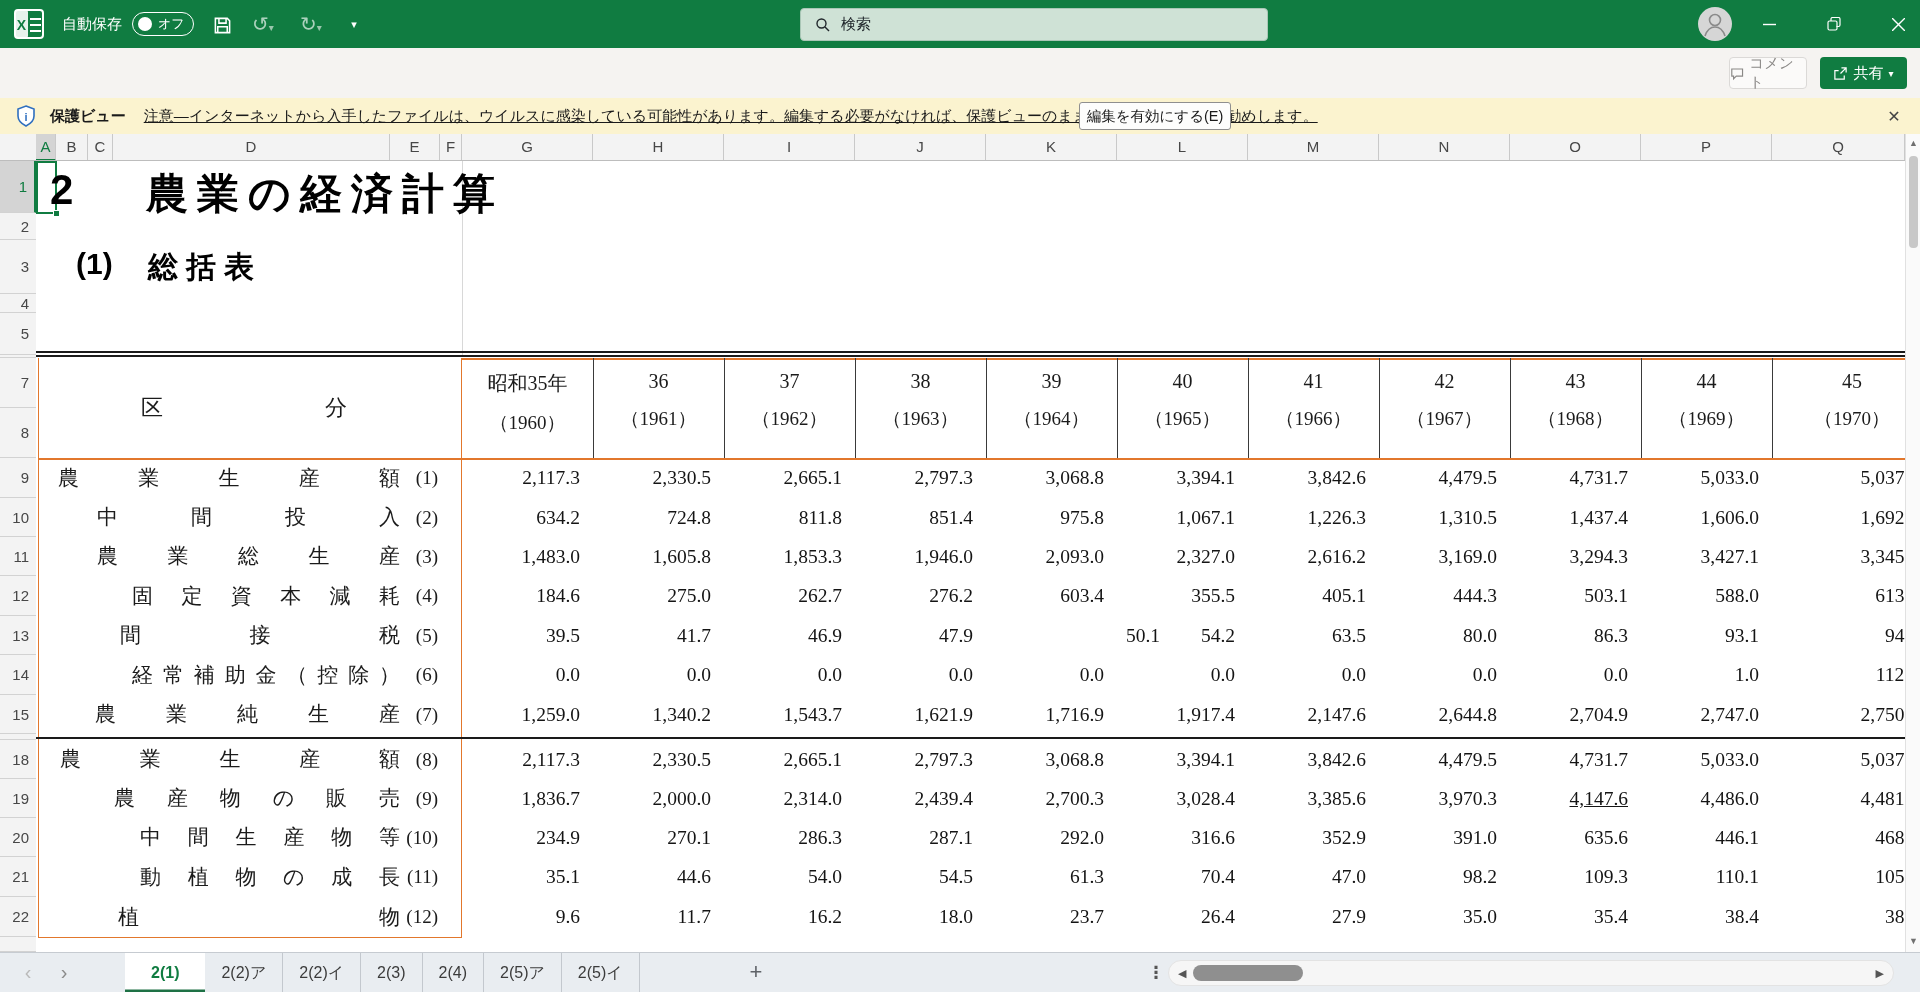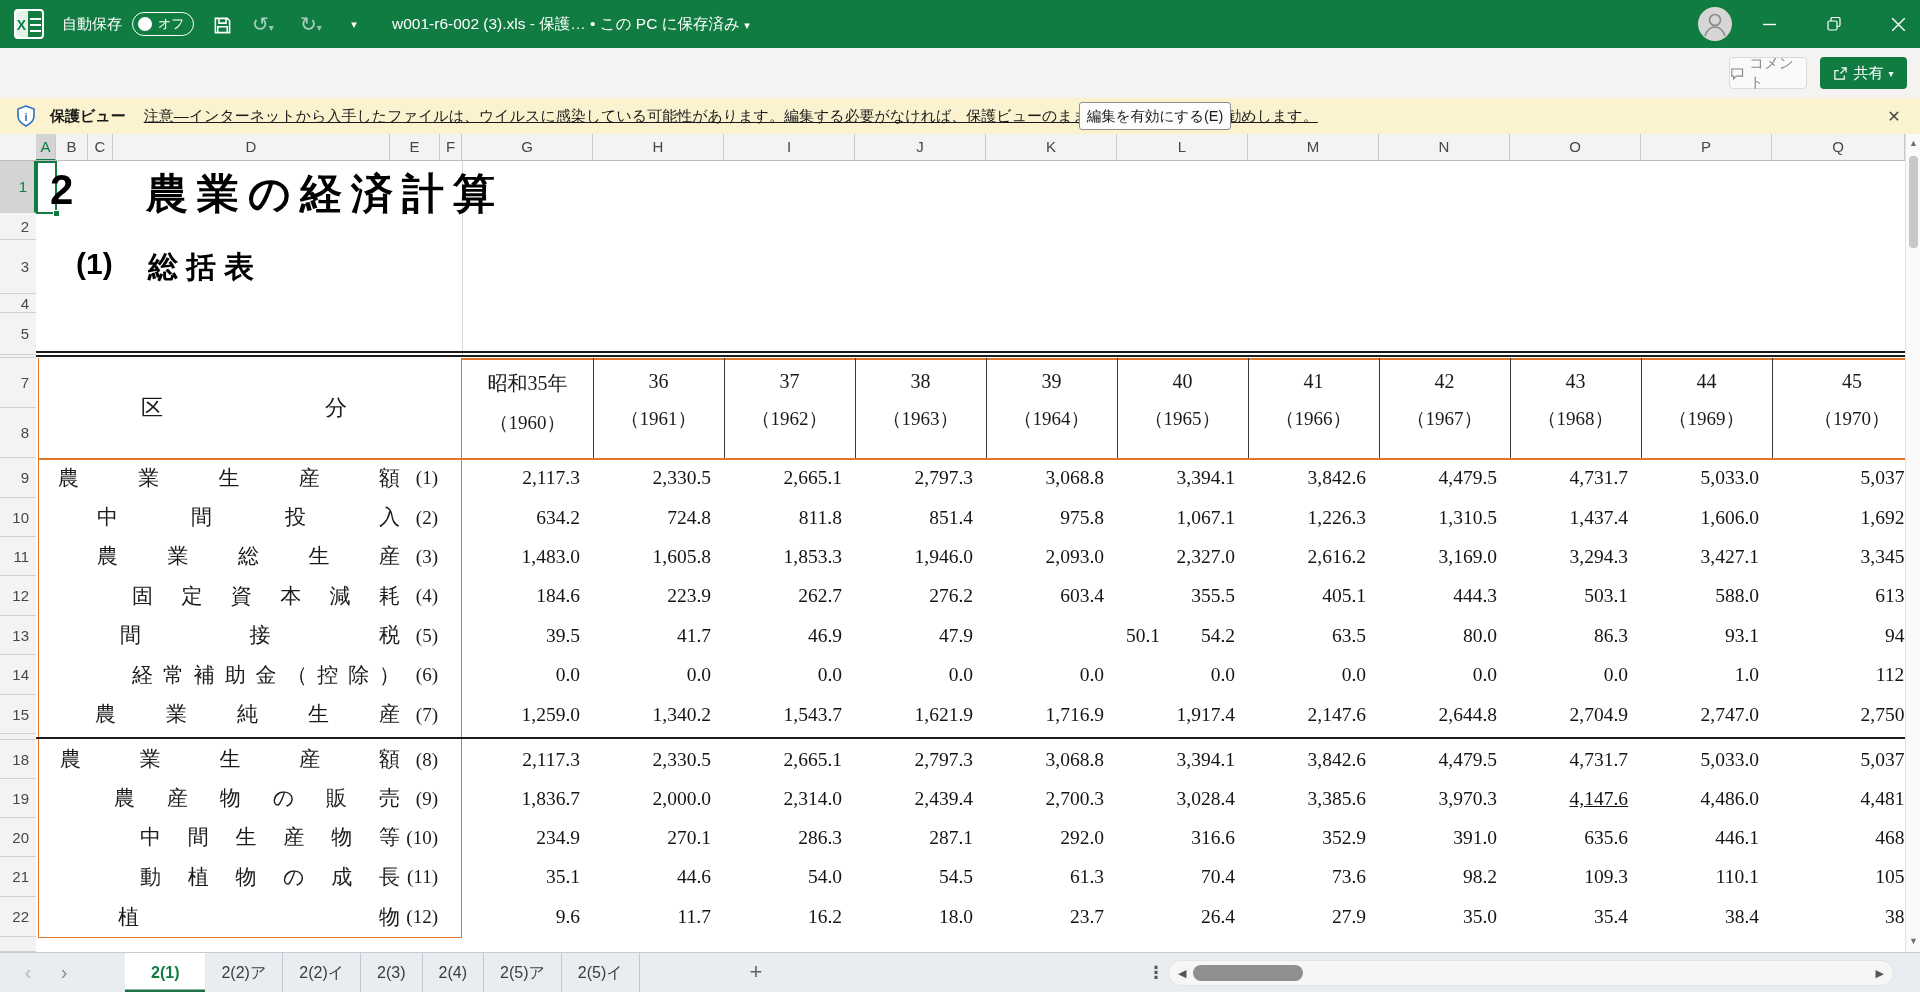--- a/index.html
+++ b/index.html
@@ -127,23 +127,26 @@
       <span id="autosave-state">オフ</span>
     </div>
     <div class="qat-btn abs" style="left:205px;width:34px;">
       <svg width="19" height="19" viewBox="0 0 16 16" style="vertical-align:middle">
           <path d="M2 2 h10 l2 2 v10 h-12 z M5 2 v4 h6 v-4 M4 14 v-5 h8 v5" fill="none" stroke="#fff" stroke-width="1.3"></path>
         </svg>
     </div>
     <div class="qat-btn abs" style="left:248px;width:30px;opacity:.65">↺<span class="caret">▾</span></div>
     <div class="qat-btn abs" style="left:296px;width:30px;opacity:.65">↻<span class="caret">▾</span></div>
     <div class="qat-btn abs" style="left:342px;width:24px;font-size:11px;">▾</div>
-    <div id="doc-title" class="abs">
-      <span>w001-r6-002 (3).xls  -  保護…  •  この PC に保存済み</span>
-      <span class="caret" style="font-size:11px;color:#fff;">▾</span>
+    <div id="search-box" class="abs">
+      <svg width="16" height="16" viewBox="0 0 16 16" style="margin:0 10px 0 14px">
+          <circle cx="6.5" cy="6.5" r="4.5" fill="none" stroke="#20262b" stroke-width="1.4"></circle>
+          <line x1="10" y1="10" x2="14" y2="14" stroke="#20262b" stroke-width="1.4"></line>
+        </svg>
+      <span>検索</span>
     </div>
     <div id="avatar" class="abs">
       <svg width="34" height="34" viewBox="0 0 34 34">
           <circle cx="17" cy="13" r="5.5" fill="none" stroke="#8a8a8a" stroke-width="1.6"></circle>
           <path d="M7 29 q3 -9 10 -9 q7 0 10 9" fill="none" stroke="#8a8a8a" stroke-width="1.6"></path>
         </svg>
     </div>
     <div class="win-btn abs" style="left:1747px">
       <svg width="13" height="13" viewBox="0 0 12 12">
           <line x1="0" y1="6" x2="12" y2="6" stroke="#fff" stroke-width="1.3"></line>
@@ -383,21 +386,21 @@
             <span>固</span>
             <span>定</span>
             <span>資</span>
             <span>本</span>
             <span>減</span>
             <span>耗</span>
           </div>
           <div class="drow-num serif" style="top: 0px; line-height: 40px;">(4)</div>
         </div>
         <div class="dcell serif" style="left: 426px; width: 131px; top: 415px; height: 40px; line-height: 40px;">184.6</div>
-        <div class="dcell serif" style="left: 557px; width: 131px; top: 415px; height: 40px; line-height: 40px;">223.9</div>
+        <div class="dcell serif" style="left: 557px; width: 131px; top: 415px; height: 40px; line-height: 40px;">275.0</div>
         <div class="dcell serif" style="left: 688px; width: 131px; top: 415px; height: 40px; line-height: 40px;">262.7</div>
         <div class="dcell serif" style="left: 819px; width: 131px; top: 415px; height: 40px; line-height: 40px;">276.2</div>
         <div class="dcell serif" style="left: 950px; width: 131px; top: 415px; height: 40px; line-height: 40px;">603.4</div>
         <div class="dcell serif" style="left: 1081px; width: 131px; top: 415px; height: 40px; line-height: 40px;">355.5</div>
         <div class="dcell serif" style="left: 1212px; width: 131px; top: 415px; height: 40px; line-height: 40px;">405.1</div>
         <div class="dcell serif" style="left: 1343px; width: 131px; top: 415px; height: 40px; line-height: 40px;">444.3</div>
         <div class="dcell serif" style="left: 1474px; width: 131px; top: 415px; height: 40px; line-height: 40px;">503.1</div>
         <div class="dcell serif" style="left: 1605px; width: 131px; top: 415px; height: 40px; line-height: 40px;">588.0</div>
         <div class="dcell serif" style="left: 1736px; width: 160px; top: 415px; height: 40px; line-height: 40px;">613.5</div>
         <div class="drow-label" style="top: 455px; height: 39px;">
@@ -540,21 +543,21 @@
             <span>長</span>
           </div>
           <div class="drow-num serif" style="top: 0px; line-height: 40px;">(11)</div>
         </div>
         <div class="dcell serif" style="left: 426px; width: 131px; top: 696px; height: 40px; line-height: 40px;">35.1</div>
         <div class="dcell serif" style="left: 557px; width: 131px; top: 696px; height: 40px; line-height: 40px;">44.6</div>
         <div class="dcell serif" style="left: 688px; width: 131px; top: 696px; height: 40px; line-height: 40px;">54.0</div>
         <div class="dcell serif" style="left: 819px; width: 131px; top: 696px; height: 40px; line-height: 40px;">54.5</div>
         <div class="dcell serif" style="left: 950px; width: 131px; top: 696px; height: 40px; line-height: 40px;">61.3</div>
         <div class="dcell serif" style="left: 1081px; width: 131px; top: 696px; height: 40px; line-height: 40px;">70.4</div>
-        <div class="dcell serif" style="left: 1212px; width: 131px; top: 696px; height: 40px; line-height: 40px;">73.6</div>
+        <div class="dcell serif" style="left: 1212px; width: 131px; top: 696px; height: 40px; line-height: 40px;">47.0</div>
         <div class="dcell serif" style="left: 1343px; width: 131px; top: 696px; height: 40px; line-height: 40px;">98.2</div>
         <div class="dcell serif" style="left: 1474px; width: 131px; top: 696px; height: 40px; line-height: 40px;">109.3</div>
         <div class="dcell serif" style="left: 1605px; width: 131px; top: 696px; height: 40px; line-height: 40px;">110.1</div>
         <div class="dcell serif" style="left: 1736px; width: 160px; top: 696px; height: 40px; line-height: 40px;">105.6</div>
         <div class="drow-label" style="top: 736px; height: 40px;">
           <div class="drow-chars serif" style="left: 80px; width: 282px; top: 0px; line-height: 40px;">
             <span>植</span>
             <span>物</span>
           </div>
           <div class="drow-num serif" style="top: 0px; line-height: 40px;">(12)</div>

